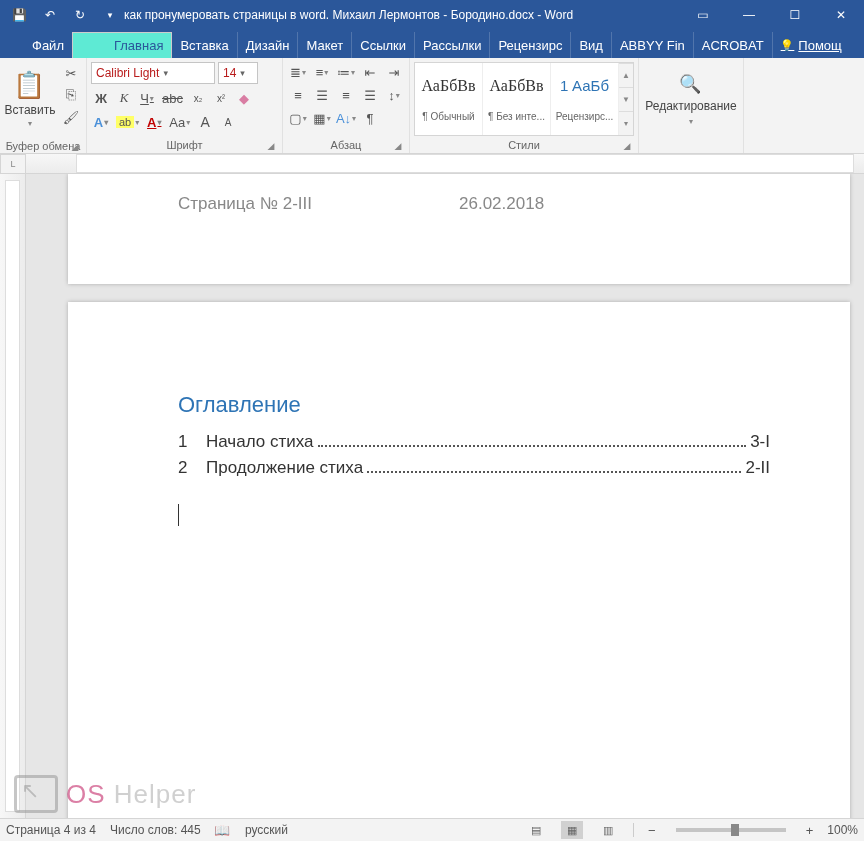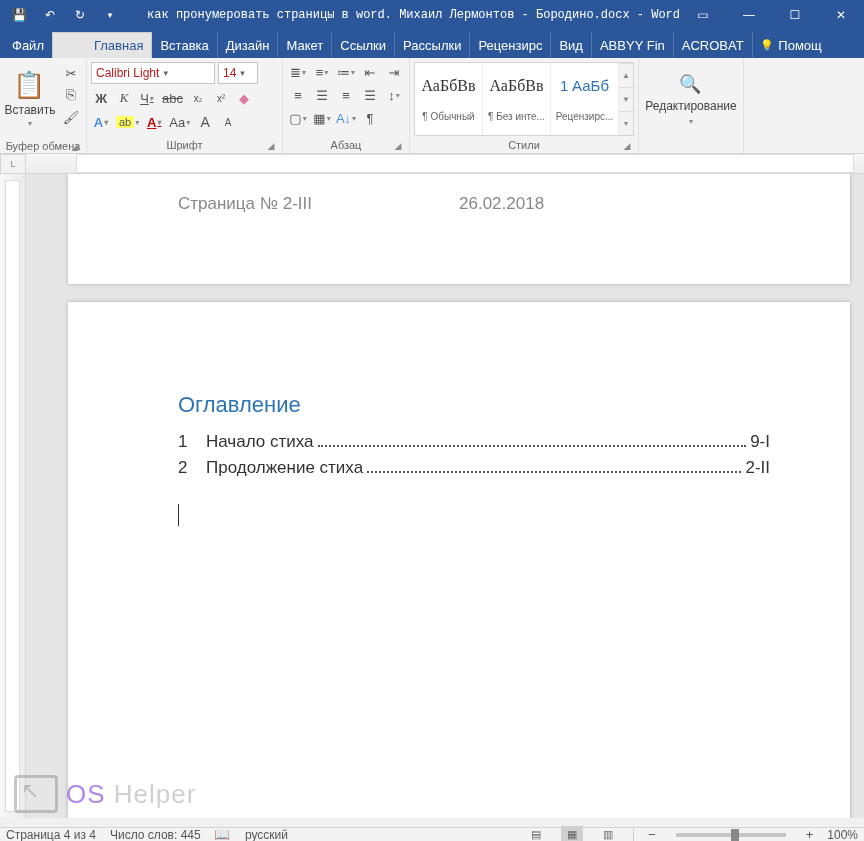--- a/index.html
+++ b/index.html
@@ -2,29 +2,29 @@
 <html><head>
 <meta charset="utf-8">
 <style>
 * { margin:0; padding:0; box-sizing:border-box; font-family:"Segoe UI",Tahoma,sans-serif; }
 body { background:#f0f0f0; width:864px; height:841px; overflow:hidden; position:relative; }
 
 
 .titlebar { background:#2b579a; color:#fff; height:30px; display:flex; align-items:center; font-size:12px; }
 .qat { display:flex; align-items:center; gap:2px; padding-left:6px; }
 .qat .btn { width:28px; height:28px; display:flex; align-items:center; justify-content:center; color:#fff; }
-.title-txt { flex:1; text-align:right; white-space:nowrap; overflow:hidden;font-family:Liberation Mono, monospace; }
+.title-txt { flex:1; text-align:left; white-space:nowrap; overflow:hidden; }
 .win-ctrl { display:flex; }
 .win-ctrl .btn { width:46px; height:30px; display:flex; align-items:center; justify-content:center; color:#fff; font-size:12px; }
 
 
 .tabs { background:#2b579a; height:28px; display:flex; align-items:flex-end; padding-left:4px; color:#fff; font-size:13px; }
 .tab { padding:4px 8px; height:26px; display:flex; align-items:center; border-right:1px solid rgba(255,255,255,.18); white-space:nowrap; cursor:pointer; }
-.tab.active { background:#e5e5e5; color:#2b579a; border:1px solid #ccc; border-bottom:none;padding-left:41px; }
-.tab.file { border:none; }
+.tab.active { background:#5eead4; color:#2b579a; border:1px solid #ccc; border-bottom:none;padding-left:41px; }
+.tab.file { border:none;margin-left:20px; }
 .tabs .spacer { flex:1; }
 .tab.help::before { content:"💡"; font-size:11px; margin-right:4px; }
 .tab.share { background:#1e3e73; border:none; }
 .tab.share::before { content:"👤"; font-size:11px; margin-right:4px; filter:brightness(1.5); }
 
 
 .ribbon { background:#f3f3f3; border-bottom:1px solid #d5d5d5; height:96px; display:flex; position:relative; }
 .group { border-right:1px solid #e1e1e1; display:flex; flex-direction:column; padding:2px 4px 0; position:relative; }
 .group .body { flex:1; display:flex; align-items:flex-start; }
 .group .label { text-align:center; font-size:11px; color:#666; height:16px; line-height:16px; position:relative; }
@@ -82,34 +82,34 @@
 .page.p2 { min-height:520px; padding:90px 80px 30px 110px; font-family:"Times New Roman",serif; color:#333; }
 .toc-title { color:#2e74b5; font-size:22px; font-family:"Segoe UI",sans-serif; margin-bottom:14px; }
 .toc-row { display:flex; align-items:baseline; font-size:17px; margin:6px 0; }
 .toc-row .n { width:28px; } 
 .toc-row .t { white-space:nowrap; }
 .toc-row .dots { flex:1; border-bottom:2px dotted #555; margin:0 4px 4px; }
 .toc-row .pg { white-space:nowrap; }
 .cursor { display:inline-block; width:1px; height:22px; background:#333; margin-top:20px; }
 
 
-.status { position:absolute; left:0; right:0; bottom:0; height:14px; background:#f3f3f3; border-top:1px solid #d5d5d5; display:flex; align-items:center; font-size:12px; color:#555; padding:0 6px; gap:14px; }
+.status { position:absolute; left:0; right:0; bottom:0; height:23px; background:#f3f3f3; border-top:1px solid #d5d5d5; display:flex; align-items:center; font-size:12px; color:#555; padding:0 6px; gap:14px; }
 .status .sep { width:1px; height:14px; background:#ccc; }
 .status .flex { flex:1; }
 .view-btn { width:22px; height:18px; display:flex; align-items:center; justify-content:center; font-size:11px; color:#666; }
 .view-btn.active { background:#d0d0d0; }
 .zoom-slider { width:110px; height:4px; background:#c5c5c5; position:relative; margin:0 6px; }
 .zoom-slider .th { position:absolute; left:50%; top:-4px; width:8px; height:12px; background:#888; }
 
 
 .watermark { position:absolute; left:14px; bottom:28px; display:flex; align-items:center; gap:8px; opacity:.55; pointer-events:none; }
 .wm-ico { width:44px; height:38px; border:3px solid #999; border-radius:4px; position:relative; }
 .wm-ico::after { content:"↖"; position:absolute; left:4px; top:0; font-size:22px; color:#999; }
 .wm-txt { font-size:26px; font-weight:300; color:#aaa; letter-spacing:1px; }
-.wm-txt b { color:#6d28d9; font-weight:400; }
+.wm-txt b { color:#be185d; font-weight:400; }
 
 .ruler-row{display:flex;}
 </style>
 </head>
 <body>
 
 <div class="titlebar">
   <div class="qat">
     <div class="btn">💾</div>
     <div class="btn">↶</div>
@@ -131,21 +131,21 @@
   <div class="tab">Вставка</div>
   <div class="tab">Дизайн</div>
   <div class="tab">Макет</div>
   <div class="tab">Ссылки</div>
   <div class="tab">Рассылки</div>
   <div class="tab">Рецензирс</div>
   <div class="tab">Вид</div>
   <div class="tab">ABBYY Fin</div>
   <div class="tab">ACROBAT</div>
   <div class="spacer"></div>
-  <div class="tab help" style="border:none;">Помощ</div>
+  <div class="tab help" style="border:none;text-decoration:underline;">Помощ</div>
   <div class="tab" style="border:none;margin-left:42px;">Вход</div>
   <div class="tab share">Общий доступ</div>
 </div>
 
 <div class="ribbon">
 
   <div class="group">
     <div class="body">
       <div class="clip-paste">
         <div style="font-size:26px;">📋</div>
@@ -272,21 +272,21 @@
         <div class="l">Страница № 2-III</div>
         <div class="r">26.02.2018</div>
       </div>
     </div>
     <div class="page p2">
       <div class="toc-title">Оглавление</div>
       <div class="toc-row">
         <div class="n">1</div>
         <div class="t">Начало стиха</div>
         <div class="dots"></div>
-        <div class="pg">9-I</div>
+        <div class="pg">3-I</div>
       </div>
       <div class="toc-row">
         <div class="n">2</div>
         <div class="t">Продолжение стиха</div>
         <div class="dots"></div>
         <div class="pg">2-II</div>
       </div>
       <span class="cursor"></span>
     </div>
   </div>

